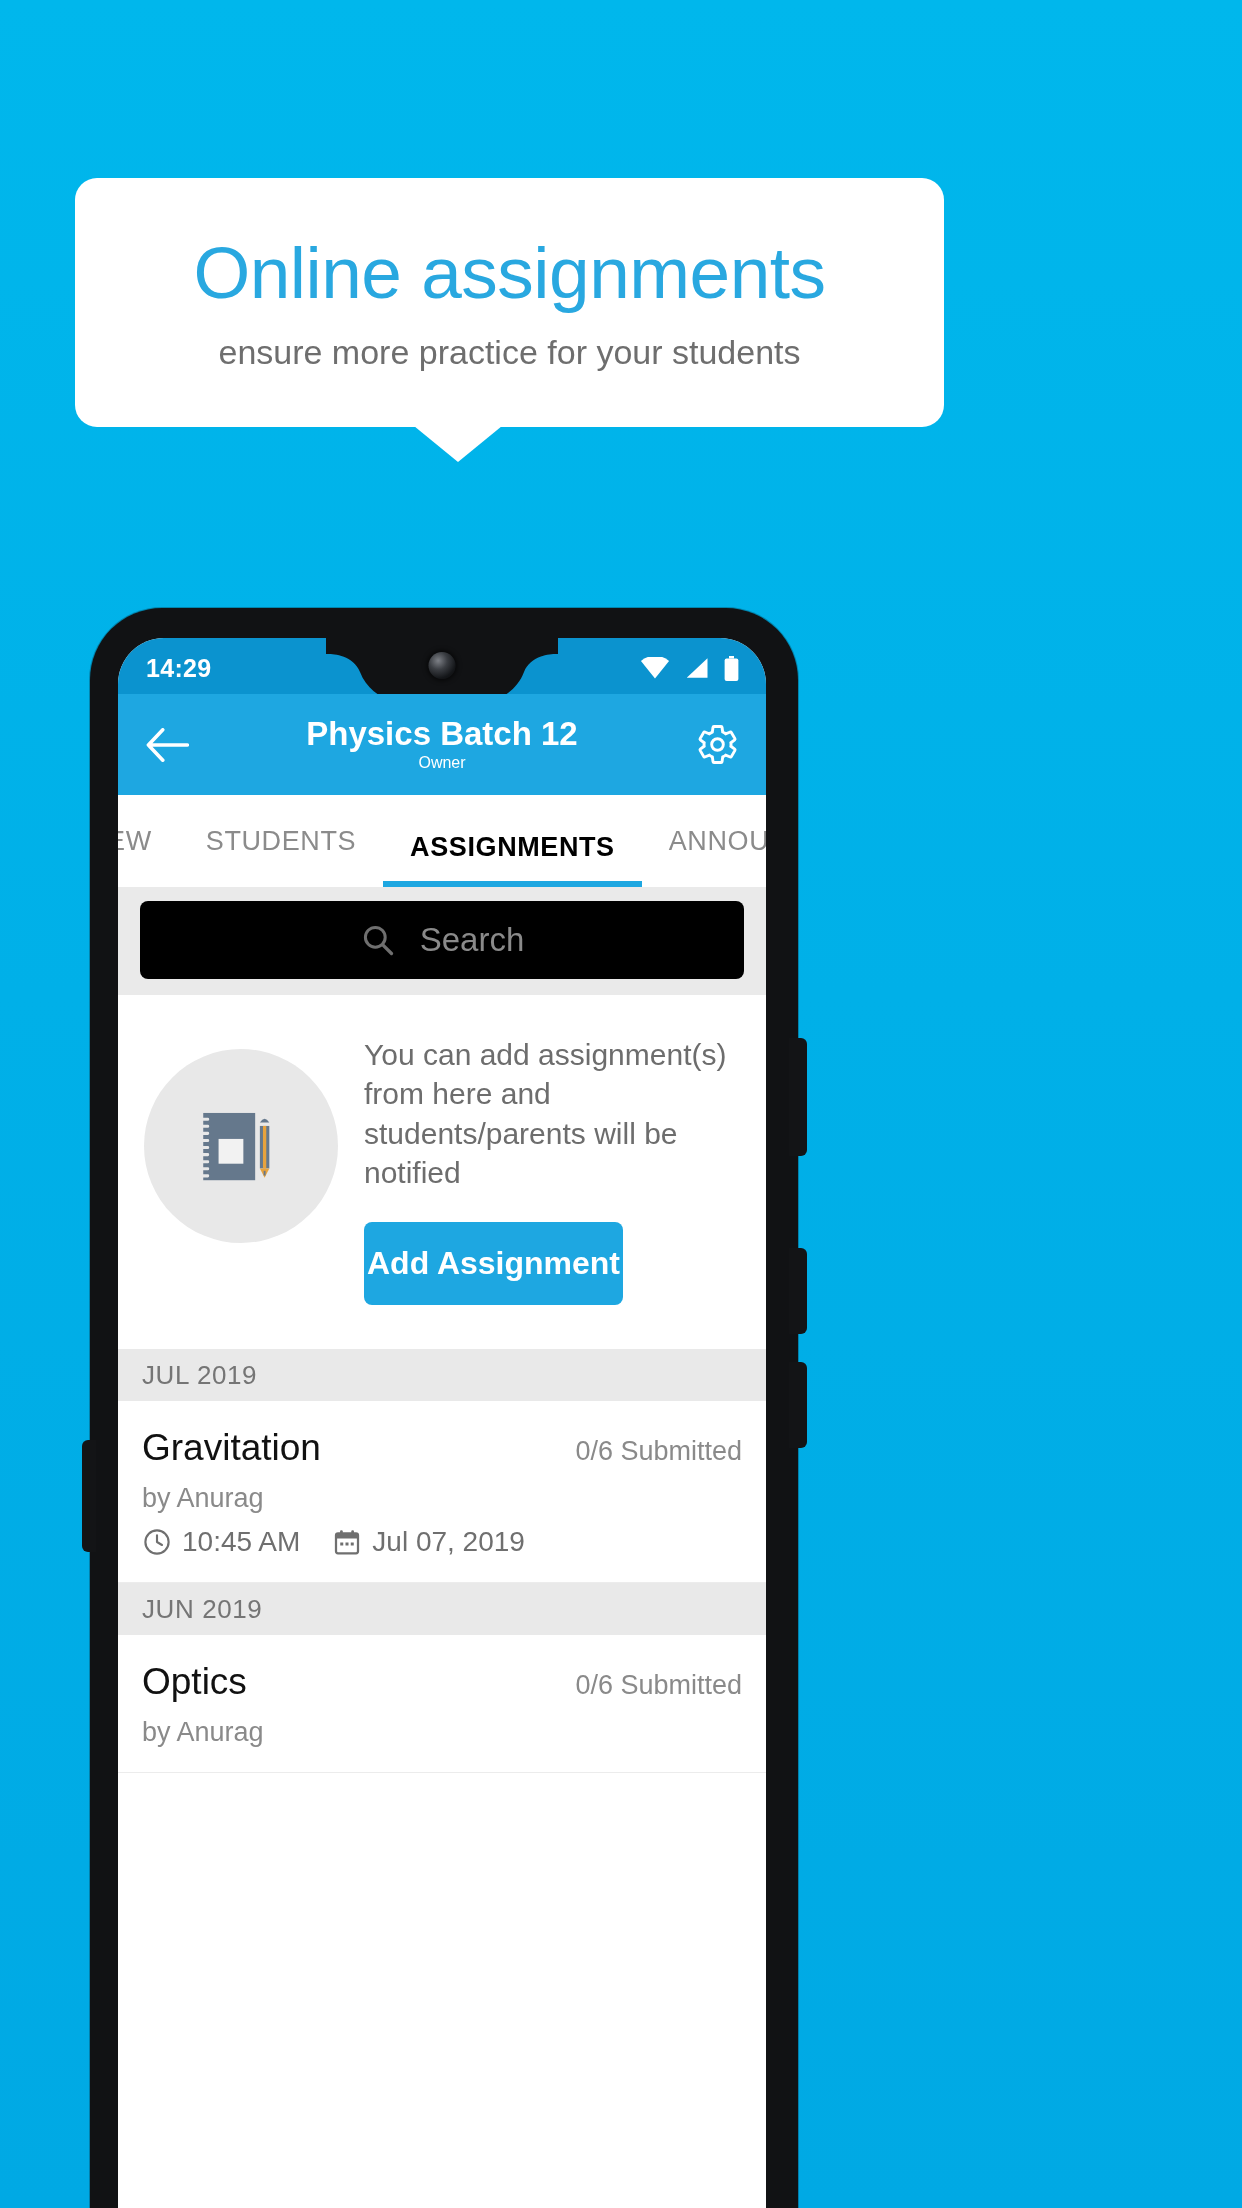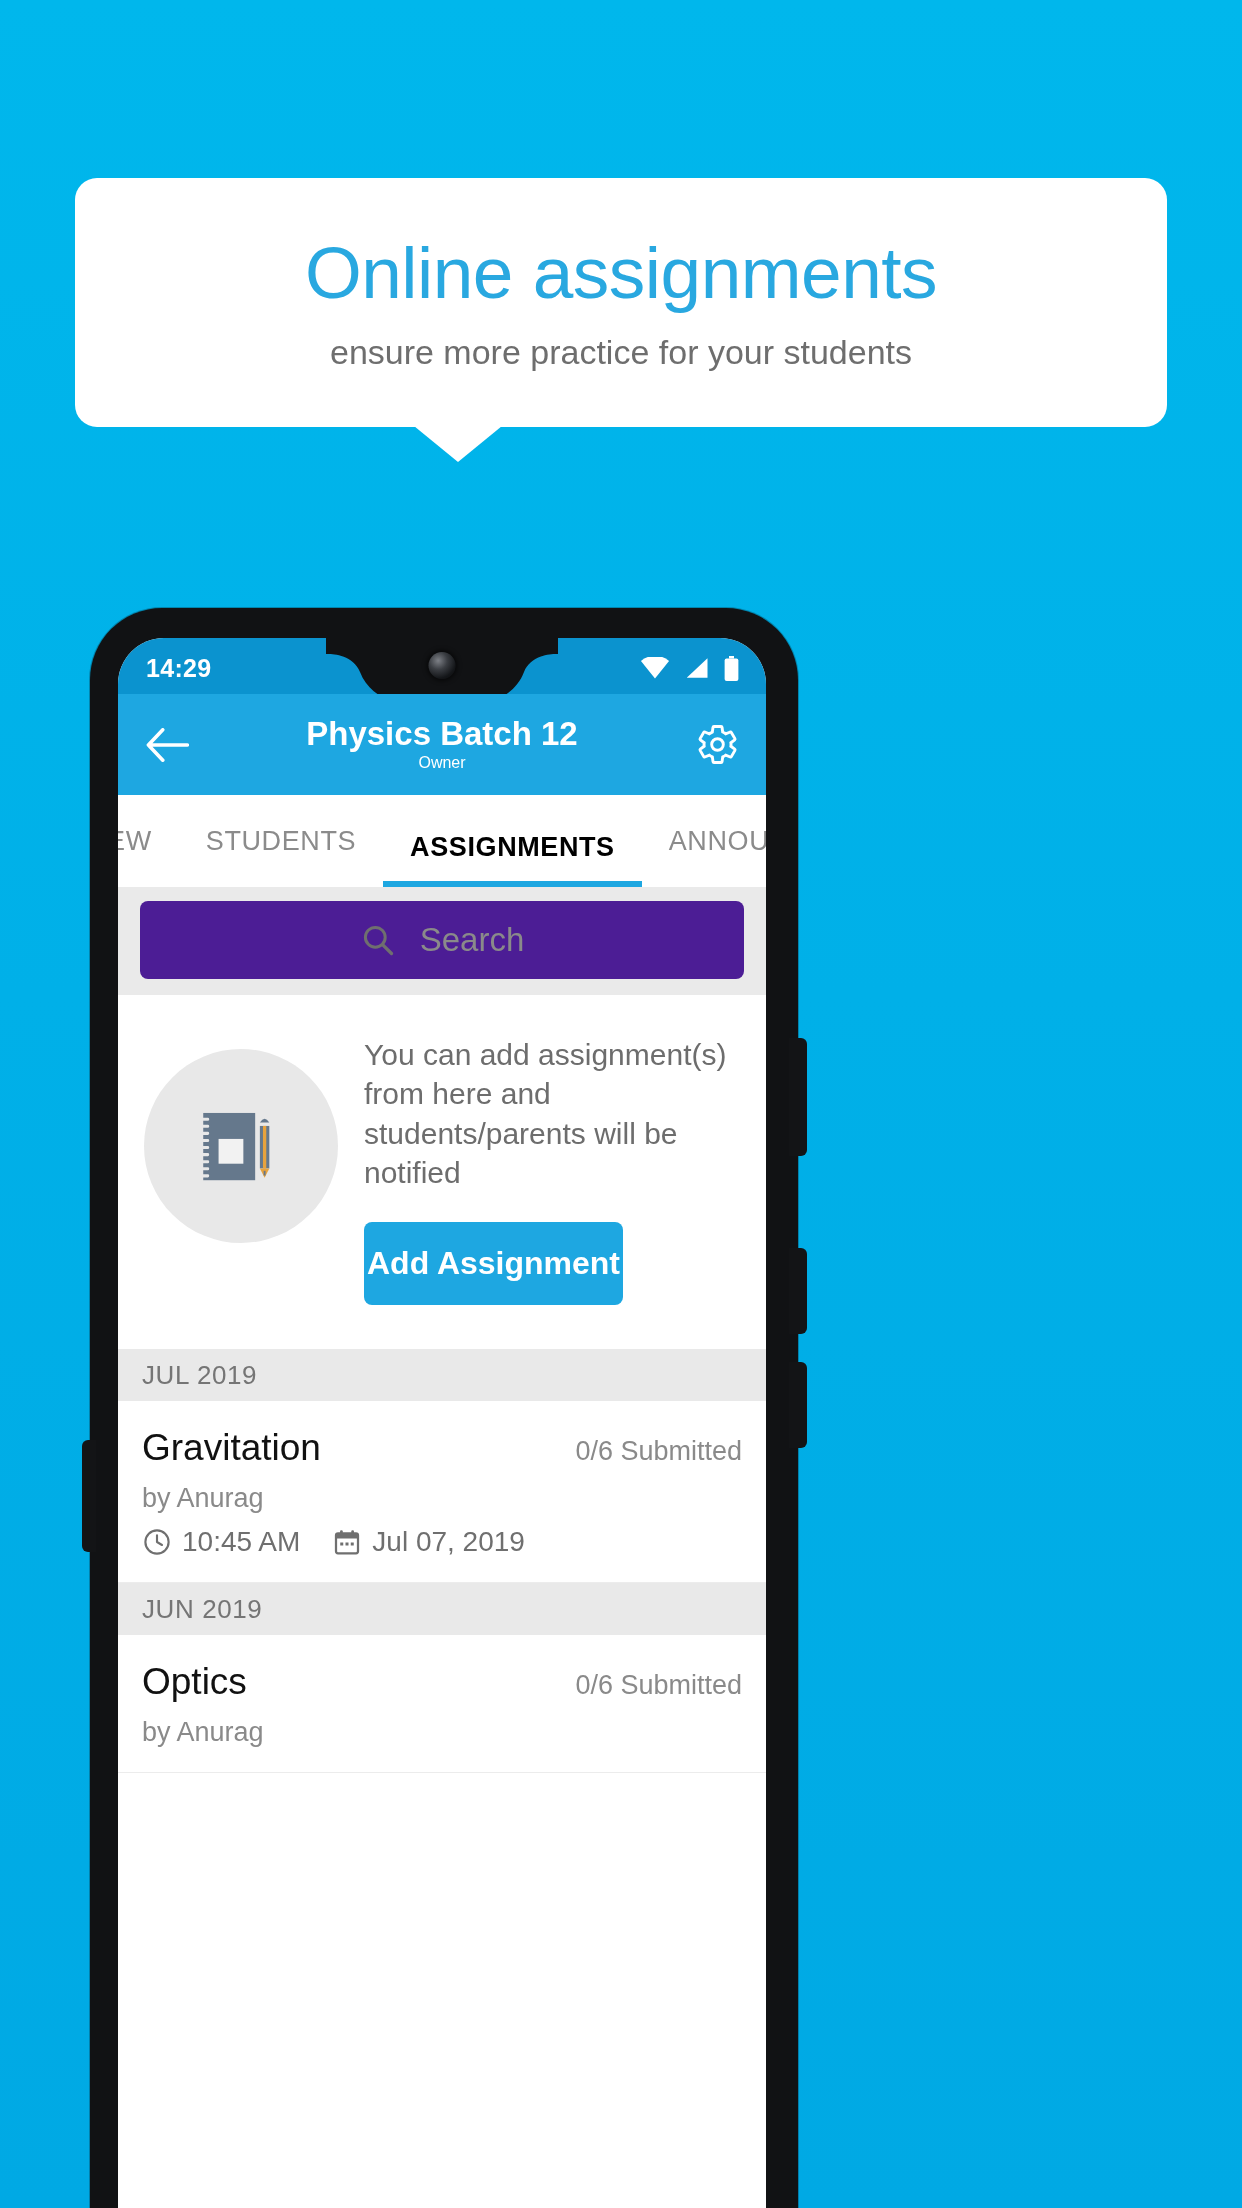--- a/index.html
+++ b/index.html
@@ -5,21 +5,21 @@
   * { margin:0; padding:0; box-sizing:border-box; }
   html,body { width:1242px; height:2208px; }
   body {
     font-family:"Liberation Sans", sans-serif;
     background:linear-gradient(180deg,#00b7ec 0%,#00b0e8 45%,#00a9e4 100%);
     position:relative; overflow:hidden;
   }
 
   
   #bubble {
-    position:absolute; left:75px; top:178px; width:1092px; height:249px;
+    position:absolute; left:75px; top:178px; width:869px; height:249px;
     background:#ffffff; border-radius:22px;
     display:flex; flex-direction:column; align-items:center; justify-content:center;
   }
   #bubble-title {
     font-size:73px; color:#29a8e0; font-weight:400; letter-spacing:-0.5px;
     line-height:1; margin-bottom:26px;
   }
   #bubble-sub { font-size:34px; color:#6e6e6e; font-weight:400; line-height:1; }
   #bubble-tail {
     position:absolute; left:414px; top:426px; width:0; height:0;
@@ -94,21 +94,21 @@
   }
   .tab.active { color:#000000; font-weight:700;margin-top:13px; }
   .tab.active::after {
     content:""; position:absolute; left:0; right:0; bottom:0; height:6px; background:#1ea7e1;
   }
   #tab-overview { margin-left:-46px; }
 
   
   #searchwrap { background:#eaeaea; padding:14px 22px 16px; }
   #searchbox {
-    height:78px; background:#4c1d95; border-radius:8px;
+    height:78px; background:#000000; border-radius:8px;
     display:flex; align-items:center; justify-content:center; gap:24px;
   }
   #search-text { font-size:33px; color:#8a8a8a; }
 
   
   #emptycard { background:#fff; display:flex; align-items:flex-start; padding:32px 22px 44px 26px; gap:26px; }
   #illus-circle {
     width:194px; height:194px; border-radius:50%; background:#e8e8e8;
     display:flex; align-items:center; justify-content:center; flex:0 0 auto;
     margin-top:22px;

